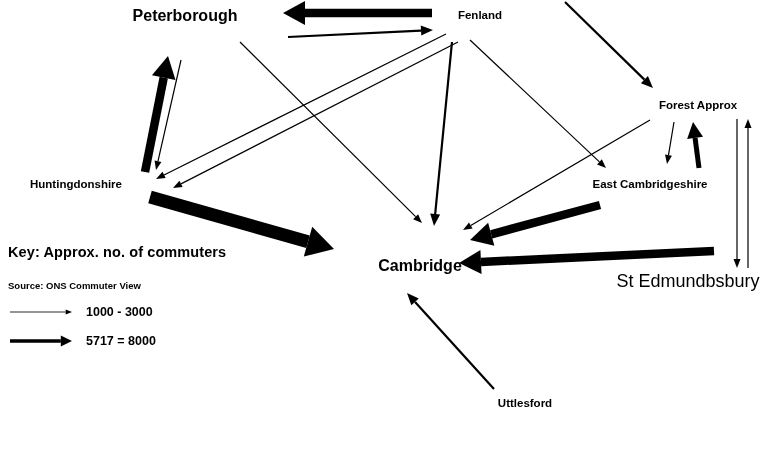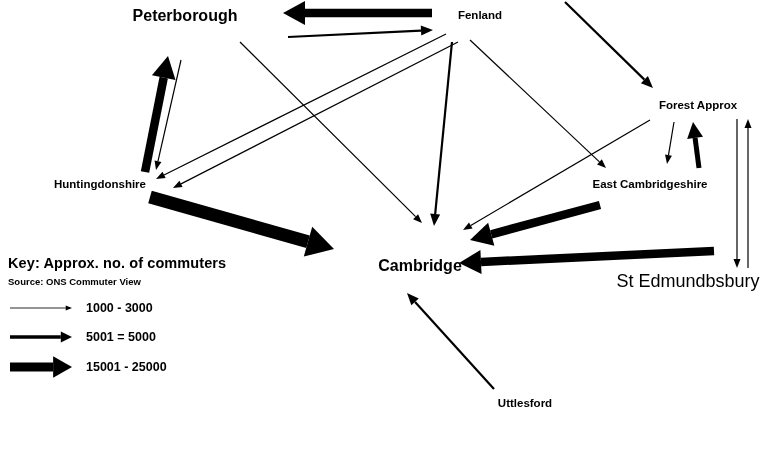--- a/index.html
+++ b/index.html
@@ -16,24 +16,24 @@
     position:absolute;
     transform:translate(-50%,-50%);
     font-weight:bold;
     white-space:nowrap;
     color:#000;
   }
   .node.large{font-size:16px;}
   .node.small{font-size:11.5px;}
   .node.plain{font-weight:normal;font-size:18px;}
   .key{
-    position:absolute;left:8px;top:255px;width:300px;
+    position:absolute;left:8px;top:244px;width:300px;
   }
   .key-title{font-weight:bold;font-size:14.5px;letter-spacing:.1px;}
-  .key-source{font-weight:bold;font-size:9.5px;margin-top:5px;}
+  .key-source{font-weight:bold;font-size:9.5px;margin-top:20px;}
   .legend{margin-top:6px;}
   .legend-row{display:flex;align-items:center;height:29.5px;}
   .legend-arrow{width:70px;height:30px;flex:none;display:block;}
   .legend-label{font-weight:bold;font-size:12.5px;margin-left:8px;white-space:nowrap;}
 </style>
 </head>
 <body>
 
 <div class="canvas">
   <svg class="arrow-layer" id="arrow-layer" viewBox="0 0 760 454" xmlns="http://www.w3.org/2000/svg">
@@ -112,21 +112,21 @@
       <g>
         <line x1="494" y1="389" x2="415.05823309686633" y2="301.89184341723177" stroke="#000000" stroke-width="2.2"></line>
         <polygon points="407,293 418.76316785404623,298.5342462935375 411.35329833968643,305.24944054092606" fill="#000000"></polygon>
       </g>
     </svg>
 
   <div id="nodes">
       <div class="node large" style="left: 185px; top: 16px;">Peterborough</div>
       <div class="node small" style="left: 480px; top: 15px;">Fenland</div>
       <div class="node small" style="left: 698px; top: 105px;">Forest Approx</div>
-      <div class="node small" style="left: 100px; top: 184px;">Huntingdonshire</div>
+      <div class="node small" style="left: 76px; top: 184px;">Huntingdonshire</div>
       <div class="node small" style="left: 650px; top: 184px;">East Cambridgeshire</div>
       <div class="node large" style="left: 420px; top: 266px;">Cambridge</div>
       <div class="node plain" style="left: 688px; top: 281px;">St Edmundbsbury</div>
       <div class="node small" style="left: 525px; top: 403px;">Uttlesford</div>
     </div>
 
   <div class="key">
     <div class="key-title">Key:  Approx. no. of commuters</div>
     <div class="key-source">Source: ONS Commuter View</div>
     <div class="legend" id="legend">
@@ -139,26 +139,17 @@
           </svg>
           <span class="legend-label">1000 - 3000</span>
         </div>
         <div class="legend-row">
           <svg class="legend-arrow" viewBox="0 0 70 30">
             <g>
               <line x1="2" y1="15" x2="52.8" y2="15" stroke="#000000" stroke-width="3.5"></line>
               <polygon points="64,15 52.8,20.6 52.8,9.4" fill="#000000"></polygon>
             </g>
           </svg>
-          <span class="legend-label">5001 = 5000</span>
-        </div>
-        <div class="legend-row">
-          <svg class="legend-arrow" viewBox="0 0 70 30">
-            <g>
-              <line x1="2" y1="15" x2="45.1" y2="15" stroke="#000000" stroke-width="9.1"></line>
-              <polygon points="64,15 45.1,25.85 45.1,4.15" fill="#000000"></polygon>
-            </g>
-          </svg>
-          <span class="legend-label">15001 - 25000</span>
+          <span class="legend-label">5717 = 8000</span>
         </div>
       </div>
   </div>
 </div>
 
 </body></html>

